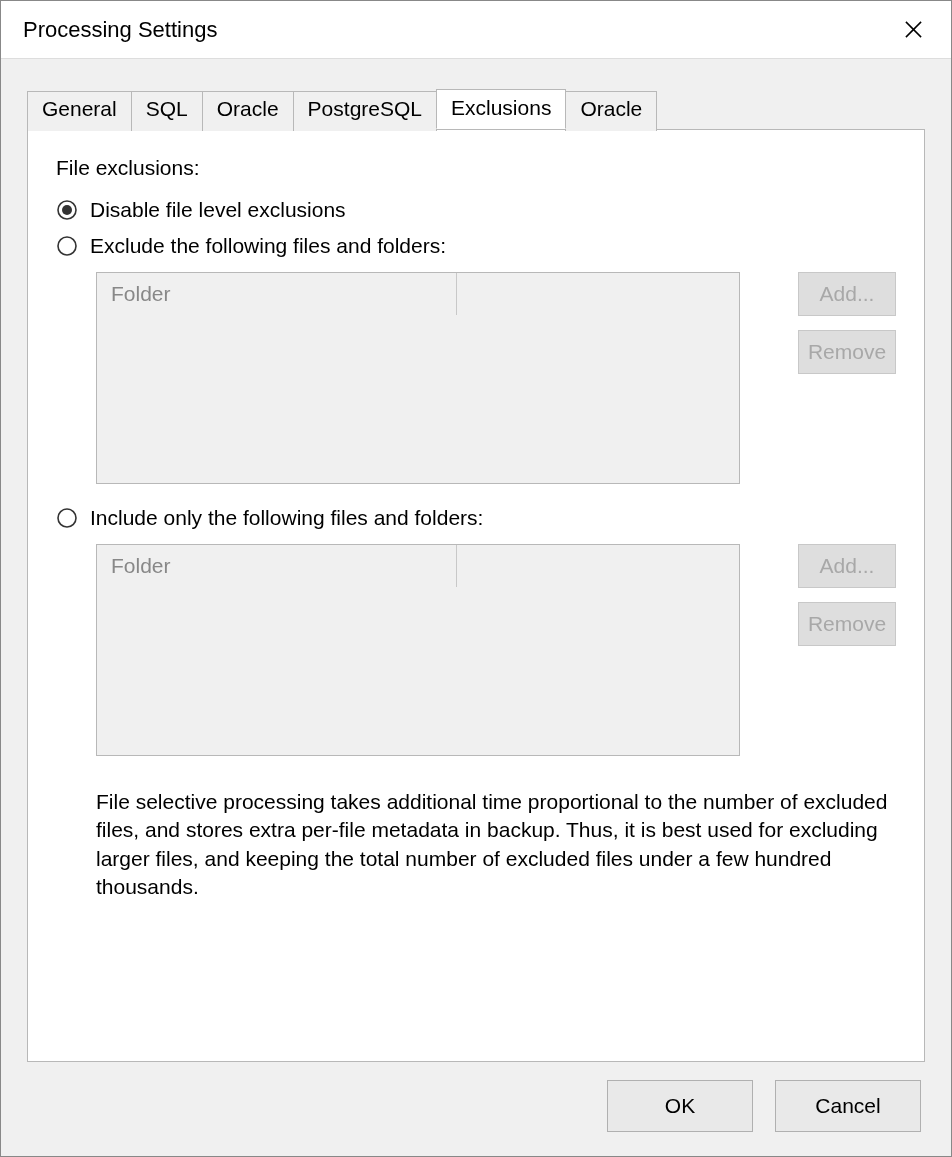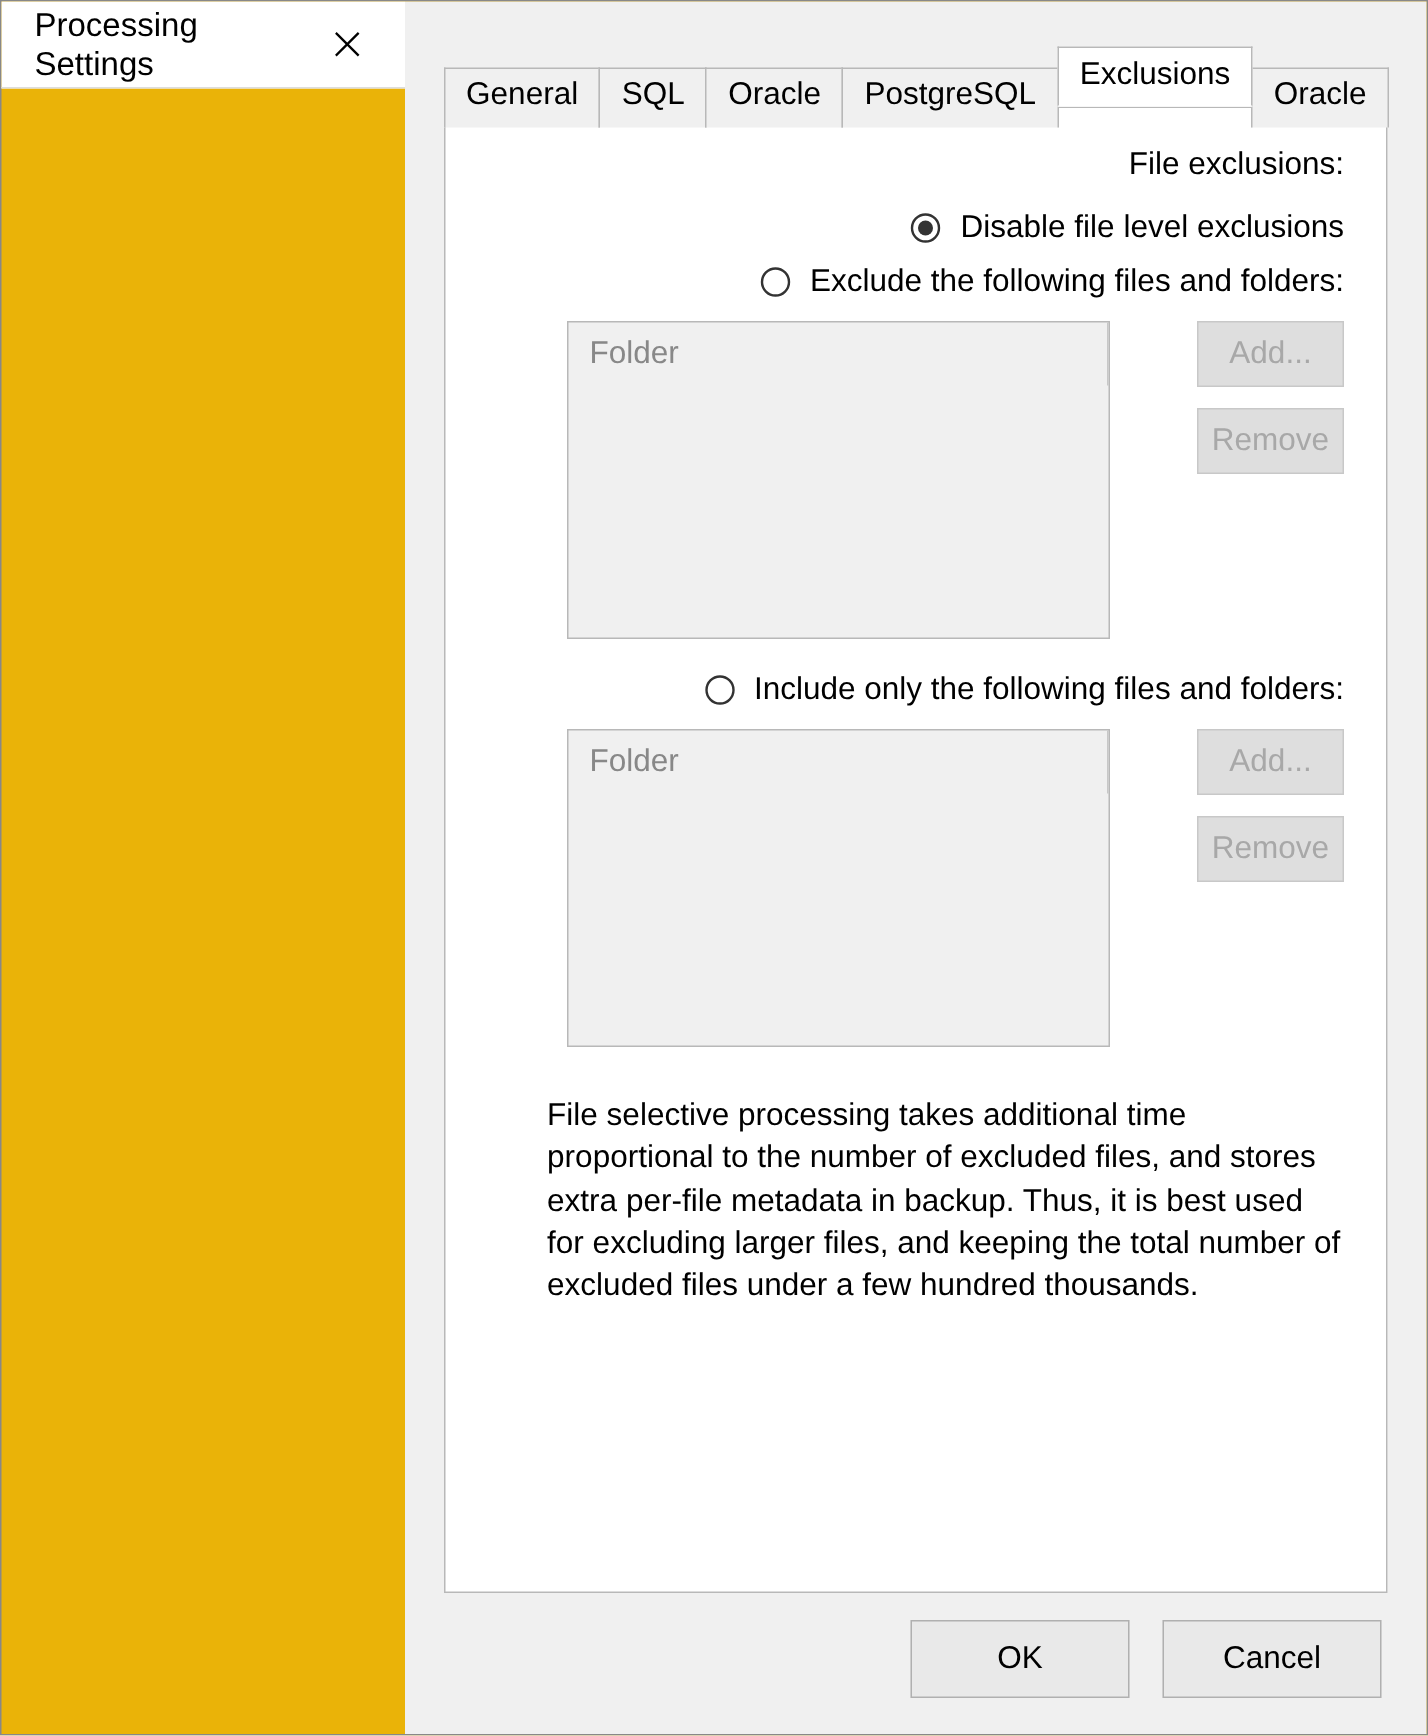--- a/index.html
+++ b/index.html
@@ -7,24 +7,24 @@
     margin: 0; padding: 0;
     width: 952px; height: 1157px;
     font-family: "Segoe UI", Arial, sans-serif;
     font-size: 21px;
     color: #000;
     background: #fff;
   }
   .window {
     width: 952px; height: 1157px;
     border: 1px solid #888;
-    background: #eab308;
-    position: relative;
-    display: flex;
-    flex-direction: row;
+    background: #8b5cf6;
+    position: relative;
+    display: flex;
+    flex-direction: column;
   }
   .titlebar {
     height: 58px;
     display: flex;
     align-items: center;
     padding: 0 18px 0 22px;
     border-bottom: 1px solid #ddd;
     background: #fff;
   }
   .titlebar .title {
@@ -53,40 +53,39 @@
   .tab {
     border: 1px solid #b8b8b8;
     border-bottom: none;
     background: #f0f0f0;
     padding: 5px 14px 7px;
     font-size: 21px;
     color: #000;
     margin-right: -1px;
     cursor: pointer;
     position: relative;
-    top: 14px;
+    top: 2px;
   }
   .tab.active {
     background: #fff;
     border-bottom: 1px solid #fff;
     top: 0;
     padding-top: 6px;
     padding-bottom: 8px;
     z-index: 3;
   }
   .tabpanel {
     border: 1px solid #b8b8b8;
     background: #fff;
     flex: 1;
     padding: 26px 28px 26px 28px;
     position: relative;
     z-index: 1;
     display: flex;
     flex-direction: column;
-    align-items: flex-end;
   }
   .section-label {
     font-size: 21px;
     margin-bottom: 12px;
   }
   .radio-row {
     display: flex;
     align-items: center;
     gap: 12px;
     margin: 6px 0 6px 0;

